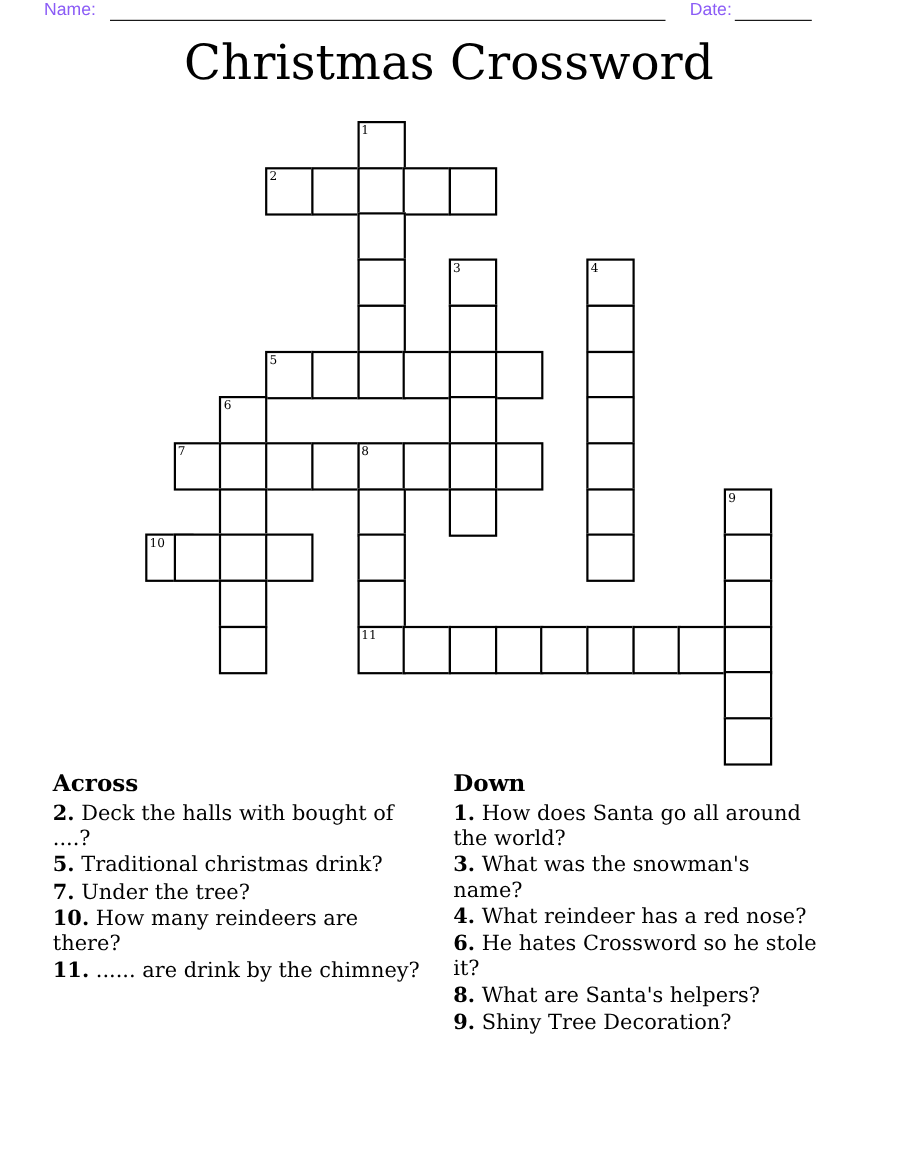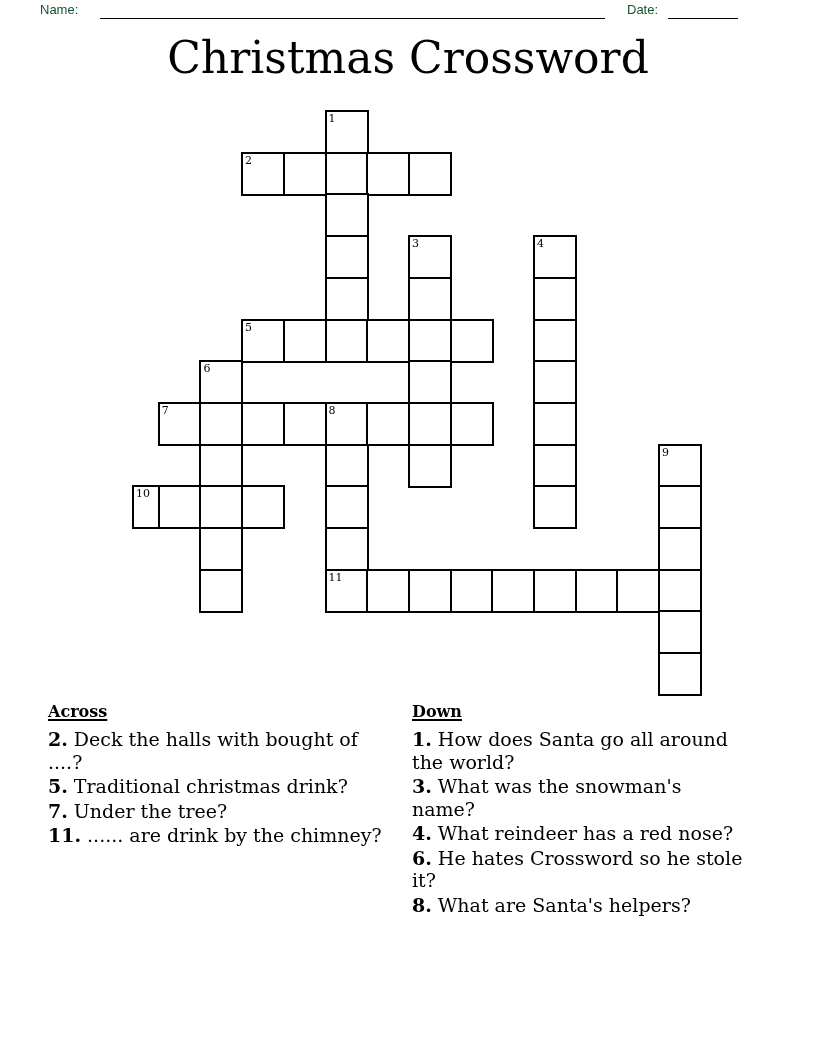--- a/index.html
+++ b/index.html
@@ -4,21 +4,21 @@
 <style>
   html, body { margin:0; padding:0; }
   body {
     width:816px; height:1056px; background:#ffffff; position:relative;
     font-family:"DejaVu Serif", serif; color:#000;
     overflow:hidden;
   }
   
   .hdr-label {
     position:absolute; top:0; font-family:"Liberation Sans", sans-serif;
-    font-size:13px; line-height:20px; color:#14532d;
+    font-size:16px; line-height:20px; color:#8b5cf6;
   }
   .hdr-line {
     position:absolute; top:0; height:18px;
     border-bottom:1.6px solid #000;
   }
   #name-label { left:40px; }
   #name-line  { left:100px; width:505px; }
   #date-label { left:627px; }
   #date-line  { left:668px; width:70px; }
   
@@ -35,22 +35,22 @@
   }
   .cellnum {
     position:absolute; top:0px; left:2px;
     font-family:"DejaVu Serif", serif; font-size:11px; line-height:13px;
   }
   
   .clue-col { position:absolute; top:699px; }
   #across-col { left:48px;  width:360px; }
   #down-col   { left:412px; width:400px; }
   .clue-heading {
-    font-size:16px; font-weight:bold; line-height:25px;
-    text-decoration:underline; text-decoration-thickness:2px;
+    font-size:21px; font-weight:bold; line-height:25px;
+    text-decoration-thickness:2px;
     text-underline-offset:2px; margin-bottom:4px;
   }
   .clue { font-size:19px; line-height:22.5px; margin-bottom:2px; }
   .clue-num { font-weight:bold; margin-right:6px; }
   .clue-text { white-space:pre-wrap; }
 </style>
 </head>
 <body>
 
 <span id="name-label" class="hdr-label">Name:</span>
@@ -144,29 +144,32 @@
     <div class="cell" style="left: 658.1px; top: 652.1px;"></div>
   </div>
 
 <div id="across-col" class="clue-col">
   <div class="clue-heading">Across</div>
   <div id="across-list">
       <div class="clue"><span class="clue-num">2.</span><span class="clue-text">Deck the halls with bought of
 ....?</span></div>
       <div class="clue"><span class="clue-num">5.</span><span class="clue-text">Traditional christmas drink?</span></div>
       <div class="clue"><span class="clue-num">7.</span><span class="clue-text">Under the tree?</span></div>
+      <div class="clue"><span class="clue-num">10.</span><span class="clue-text">How many reindeers are
+there?</span></div>
       <div class="clue"><span class="clue-num">11.</span><span class="clue-text">...... are drink by the chimney?</span></div>
     </div>
 </div>
 
 <div id="down-col" class="clue-col">
   <div class="clue-heading">Down</div>
   <div id="down-list">
       <div class="clue"><span class="clue-num">1.</span><span class="clue-text">How does Santa go all around
 the world?</span></div>
       <div class="clue"><span class="clue-num">3.</span><span class="clue-text">What was the snowman's
 name?</span></div>
       <div class="clue"><span class="clue-num">4.</span><span class="clue-text">What reindeer has a red nose?</span></div>
       <div class="clue"><span class="clue-num">6.</span><span class="clue-text">He hates Crossword so he stole
 it?</span></div>
       <div class="clue"><span class="clue-num">8.</span><span class="clue-text">What are Santa's helpers?</span></div>
+      <div class="clue"><span class="clue-num">9.</span><span class="clue-text">Shiny Tree Decoration?</span></div>
     </div>
 </div>
 
 </body></html>

